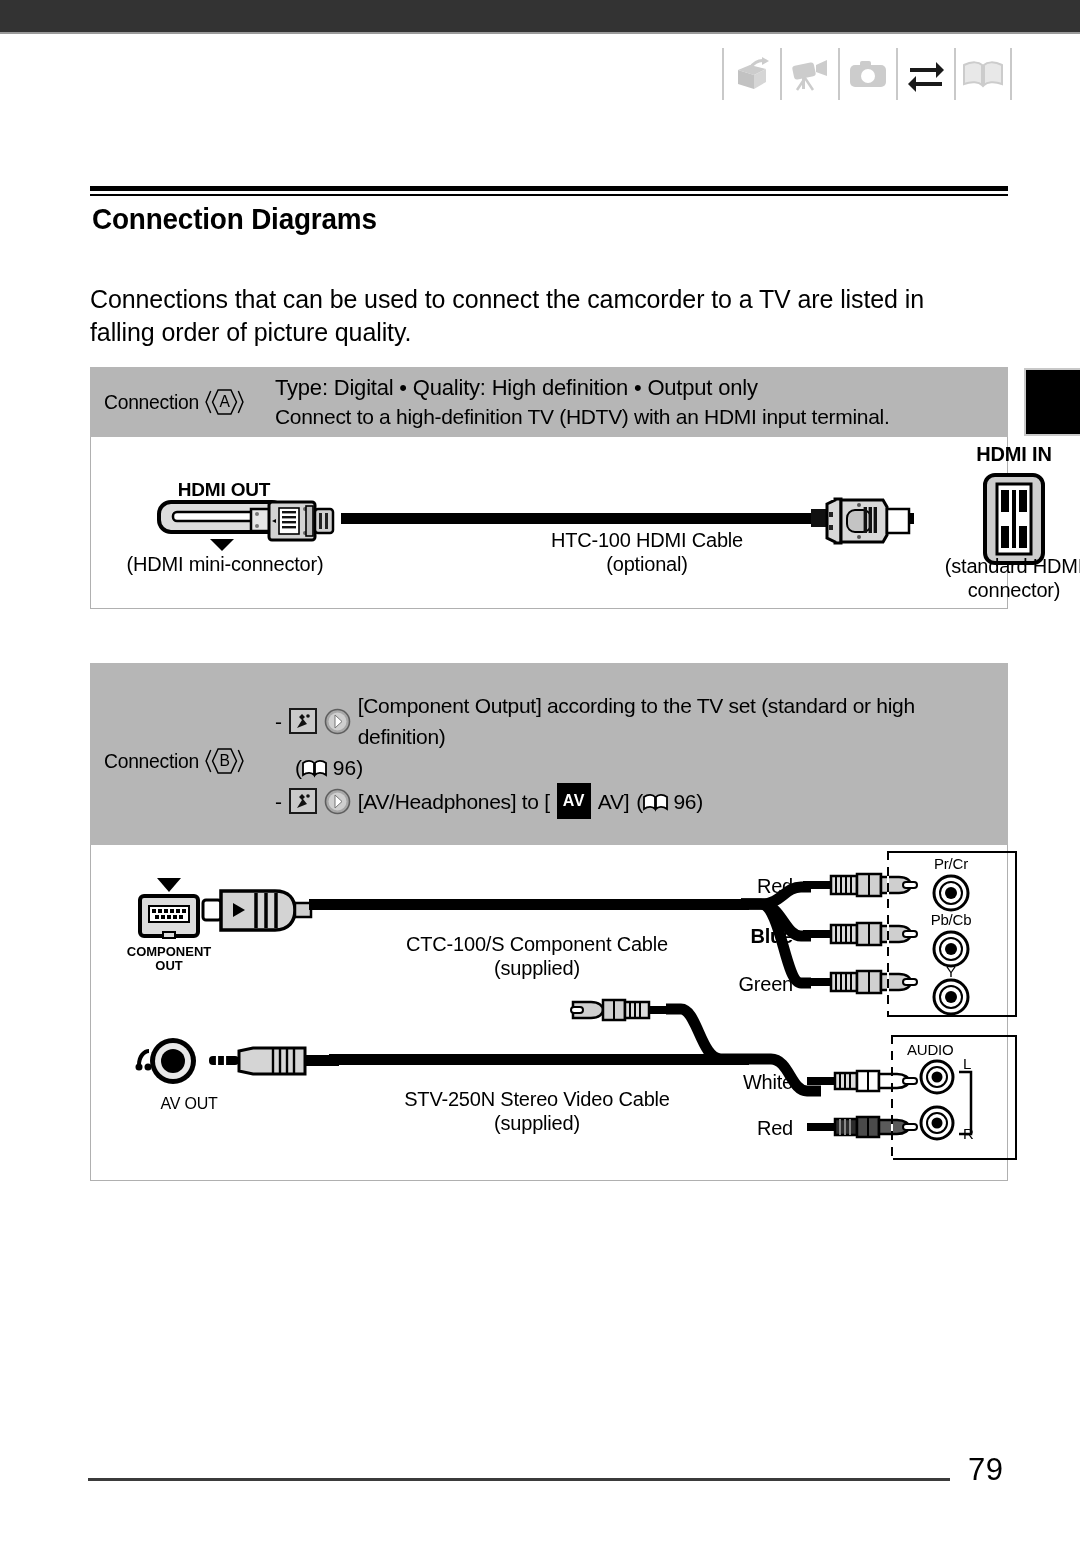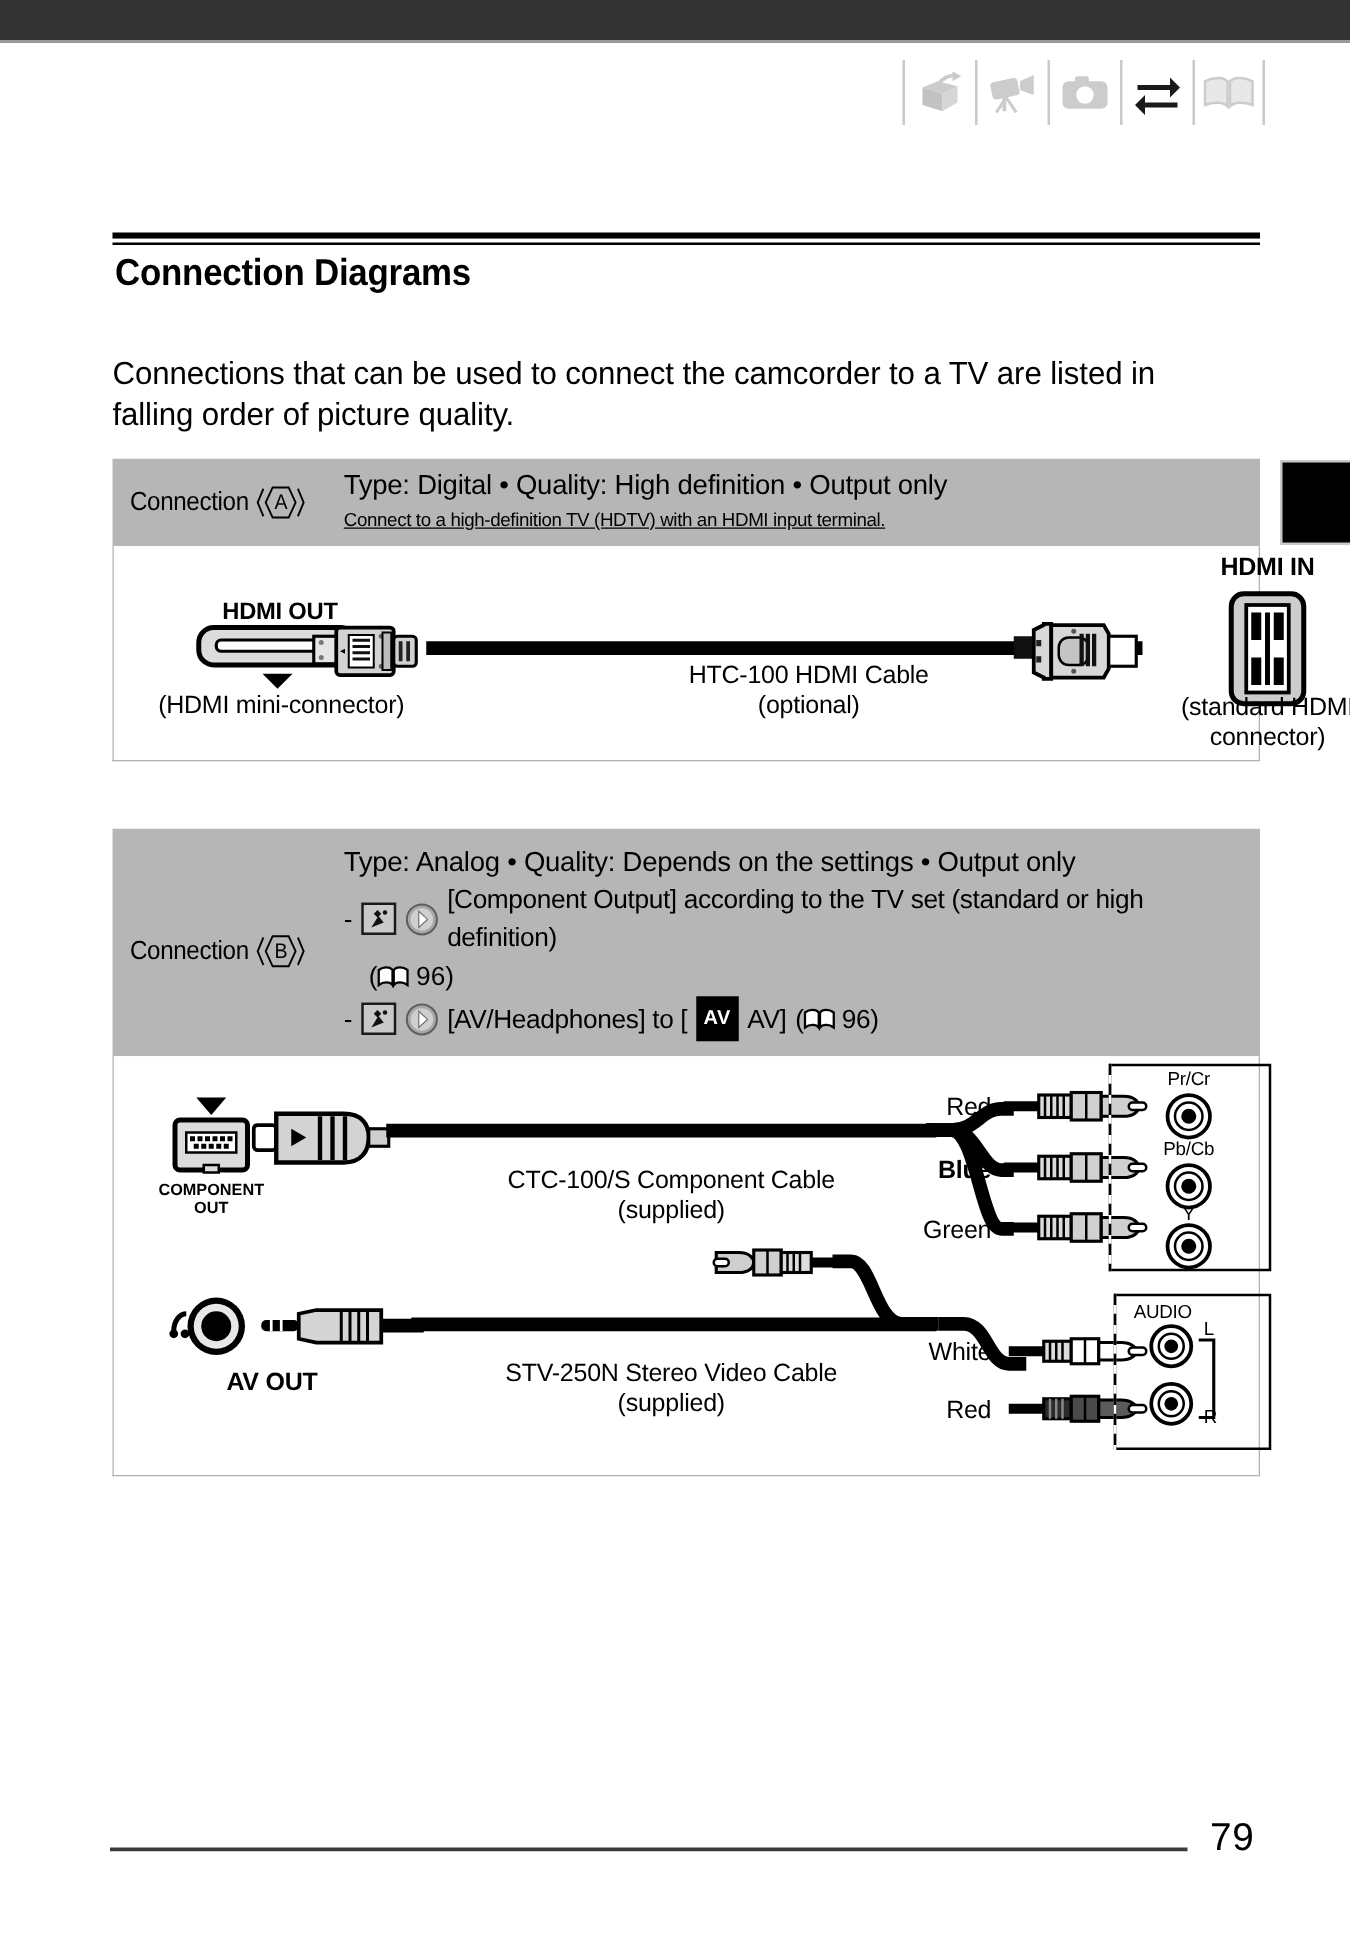--- a/index.html
+++ b/index.html
@@ -63,21 +63,21 @@
   }
   .hexbadge { position: relative; width: 42px; height: 30px; }
   .hexbadge svg { position: absolute; left: 0; top: 0; }
   .hexbadge span {
     position: absolute; left: 0; top: 0; width: 42px; height: 30px;
     display: flex; align-items: center; justify-content: center;
     font-size: 17px; letter-spacing: 0;
   }
   .head-text { margin-left: 185px; padding: 7px 10px 7px 0; }
   .head-text .l1 { font-size: 22px; line-height: 28px; letter-spacing: -0.2px; }
-  .head-text .l2 { font-size: 15px; line-height: 29px; letter-spacing: -0.3px; text-decoration: underline; }
+  .head-text .l2 { font-size: 21px; line-height: 29px; letter-spacing: -0.3px; }
 
   .block-body {
     background: #fff; border: 1px solid #b0b0b0; border-top: none;
     position: relative;
   }
 
   
   .setting-line {
     display: flex; align-items: center; gap: 7px;
     font-size: 21px; line-height: 31px; letter-spacing: -0.3px;
@@ -272,21 +272,20 @@
         <span class="hexbadge">
           <svg width="42" height="30" viewBox="0 0 42 30">
             <path d="M8 15 L14 3 L28 3 L34 15 L28 27 L14 27 Z" fill="none" stroke="#000" stroke-width="1.6"></path>
             <path d="M6 4 L1 15 L6 26" fill="none" stroke="#000" stroke-width="1.6"></path>
             <path d="M36 4 L41 15 L36 26" fill="none" stroke="#000" stroke-width="1.6"></path>
           </svg>
           <span>B</span>
         </span>
       </div>
       <div class="head-text" style="padding-top:8px;">
-        <div class="l1">Type: Analog • Quality: Depends on the settings • Output only</div>
 
         <div class="setting-line">
           <span class="dash">-</span>
           <span class="menu-icon">
             <svg width="18" height="17" viewBox="0 0 18 17">
               <path d="M3 15 L8 7 L5 4 L8 1 L11 4 L9 6 L13 11 Z" fill="#111"></path>
               <circle cx="14" cy="3" r="1.8" fill="#111"></circle>
             </svg>
           </span>
           <span class="arrow-icon">
@@ -449,21 +448,21 @@
       </svg>
 
       <svg style="position:absolute; left:40px; top:190px;" width="74" height="62" viewBox="0 0 74 62">
         <path d="M6 30 C6 20 12 14 18 14 L18 18 C14 18 10 23 10 30 Z" fill="#000"></path>
         <circle cx="8" cy="32" r="3.5" fill="#000"></circle>
         <circle cx="17" cy="32" r="3.5" fill="#000"></circle>
         <circle cx="42" cy="26" r="23" fill="#000"></circle>
         <circle cx="42" cy="26" r="18" fill="#e8e8e8"></circle>
         <circle cx="42" cy="26" r="12" fill="#000"></circle>
       </svg>
-      <div class="dg" style="left:33px; top:250px; width:130px; font-size:20px; font-weight:bold; text-align:right;">AV OUT</div>
+      <div class="dg" style="left:33px; top:250px; width:130px; font-size:16px; font-weight:normal; text-align:center;">AV OUT</div>
 
       <svg style="position:absolute; left:118px; top:198px;" width="130" height="36" viewBox="0 0 130 36">
         <rect x="0" y="13" width="30" height="9" rx="4" fill="#000"></rect>
         <g stroke="#fff" stroke-width="2.2">
             <line x1="8" y1="13" x2="8" y2="22"></line>
             <line x1="16" y1="13" x2="16" y2="22"></line>
           </g>
         <path d="M30 8 L44 5 L96 5 L96 31 L44 31 L30 28 Z" fill="#d5d5d5" stroke="#000" stroke-width="3"></path>
         <g stroke="#000" stroke-width="2.4">
           <line x1="64" y1="6" x2="64" y2="30"></line>

